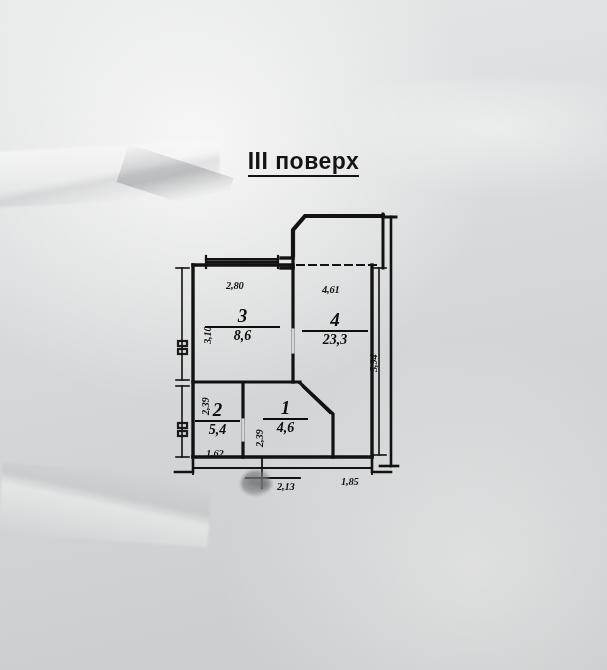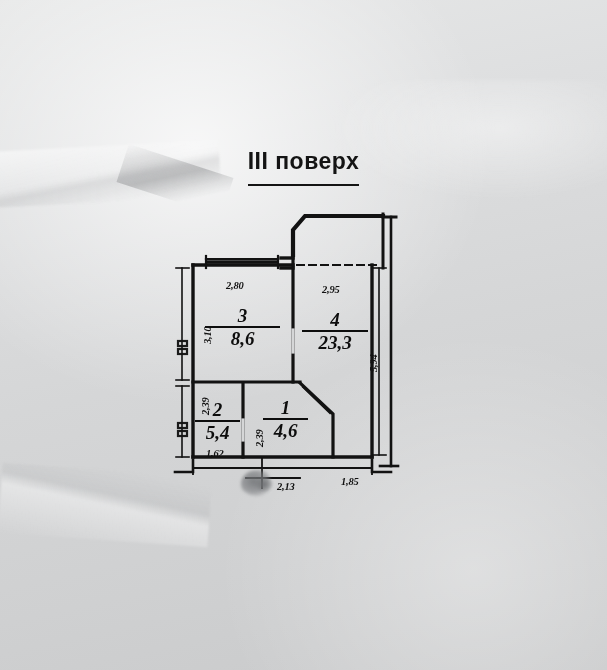--- a/index.html
+++ b/index.html
@@ -77,21 +77,21 @@
     width: 607px;
     text-align: center;
     font-family: "Liberation Sans", sans-serif;
     font-weight: bold;
     font-size: 23px;
     letter-spacing: 0.5px;
     color: #141414;
   }
   #title .tt {
     border-bottom: 2px solid #141414;
-    padding-bottom: 10px;
+    padding-bottom: 1px;
   }
 
   
   #plan {
     position: absolute;
     left: 0; top: 0;
     width: 607px;
     height: 670px;
   }
   .dimtxt {
@@ -117,21 +117,21 @@
     color: #0d0d0d;
     line-height: 1.0;
   }
   .roomlbl .num {
     display: block;
     font-size: 19px;
     padding-bottom: 1px;
   }
   .roomlbl .ar {
     display: block;
-    font-size: 19px;
+    font-size: 14px;
     border-top: 2px solid #0d0d0d;
     padding-top: 1px;
   }
 </style>
 </head>
 <body>
 
 <div id="photo">
 
   <div class="crease crease-a"></div>
@@ -264,21 +264,21 @@
     <span class="num">3</span>
     <span class="ar">8,6</span>
   </div>
   <div class="dimtxt" style="left:226px; top:280px;">2,80</div>
   <div class="dimtxt rot" style="left:202px; top:344px;">3,10</div>
 
   <div class="roomlbl" style="left:302px; top:310px; width:66px;">
     <span class="num">4</span>
     <span class="ar">23,3</span>
   </div>
-  <div class="dimtxt" style="left:322px; top:284px;">2,95</div>
+  <div class="dimtxt" style="left:322px; top:284px;">4,61</div>
   <div class="dimtxt rot" style="left:368px; top:372px;">5,94</div>
 
   <div class="roomlbl" style="left:195px; top:400px; width:45px;">
     <span class="num">2</span>
     <span class="ar">5,4</span>
   </div>
   <div class="dimtxt rot" style="left:200px; top:415px;">2,39</div>
   <div class="dimtxt" style="left:206px; top:448px;">1,62</div>
 
   <div class="roomlbl" style="left:263px; top:398px; width:45px;">

